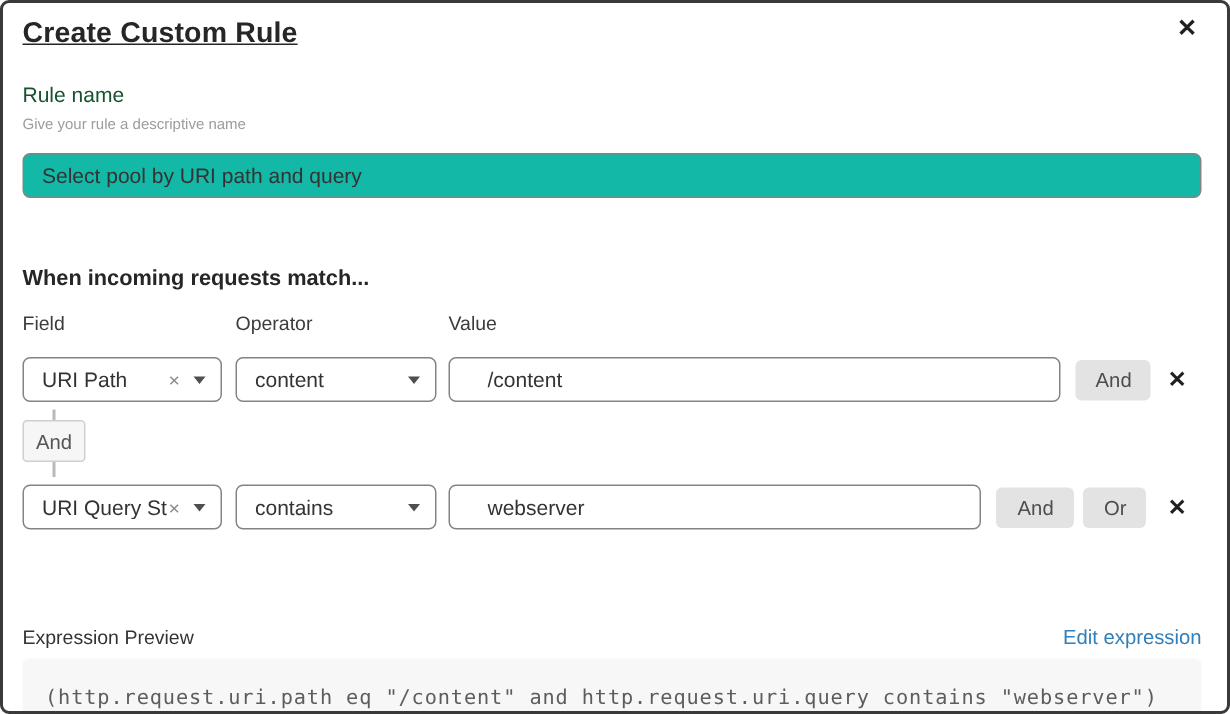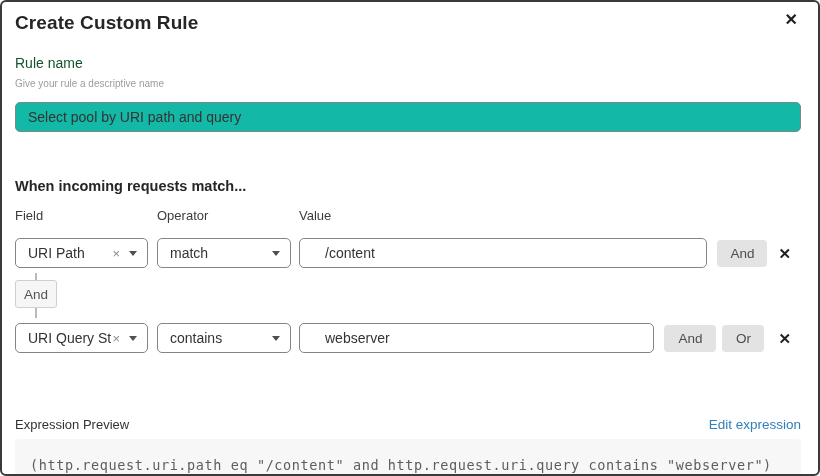--- a/index.html
+++ b/index.html
@@ -18,20 +18,21 @@
     border: 2px solid #3a3a3a;
     border-radius: 6px;
     padding: 10px 17px 0 13px;
     overflow: hidden;
   }
   .dialog-title {
     font-size: 19px;
     font-weight: 700;
     color: #262626;
     letter-spacing: 0.1px;
+    text-decoration: underline;
   }
   .close-btn {
     position: absolute;
     top: 6px;
     right: 16px;
     background: none;
     border: none;
     font-size: 16px;
     font-weight: 700;
     color: #1f1f1f;
@@ -241,21 +242,21 @@
     <span class="col-value">Value</span>
   </div>
 
   <div class="match-row">
     <div class="select-box select-field">
       <span class="select-label">URI Path</span>
       <span class="clear-x">×</span>
       <span class="caret"></span>
     </div>
     <div class="select-box select-operator">
-      <span class="select-label">match</span>
+      <span class="select-label">content</span>
       <span class="caret"></span>
     </div>
     <input class="value-input" type="text" value="/content" style="">
     <button class="logic-btn btn-and-1">And</button>
     <button class="remove-x remove-row1">✕</button>
   </div>
 
   <div class="connector-wrap">
     <div class="connector-line"></div>
     <div class="connector-tag">And</div>

